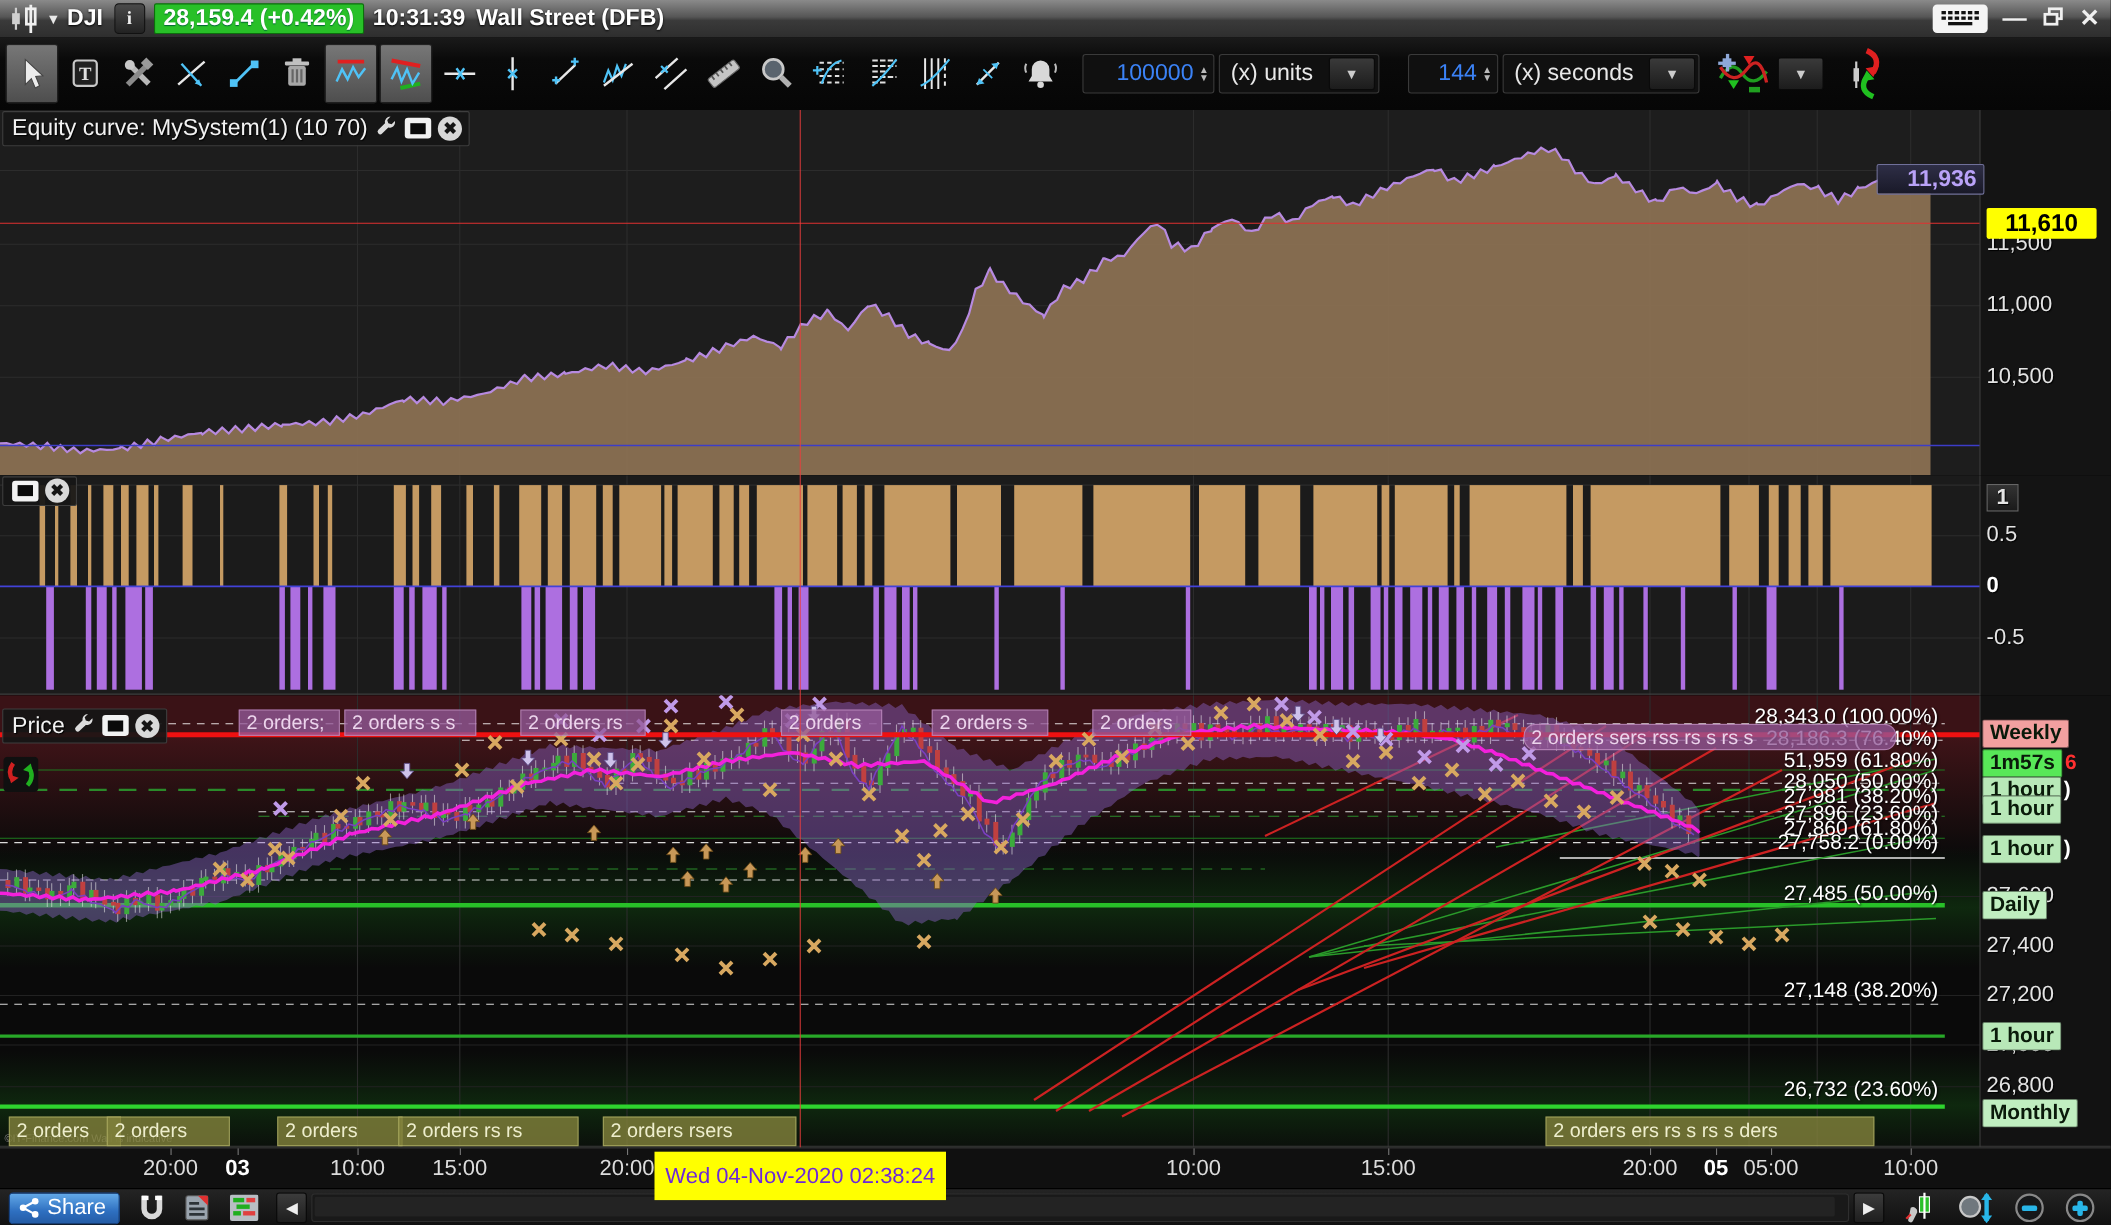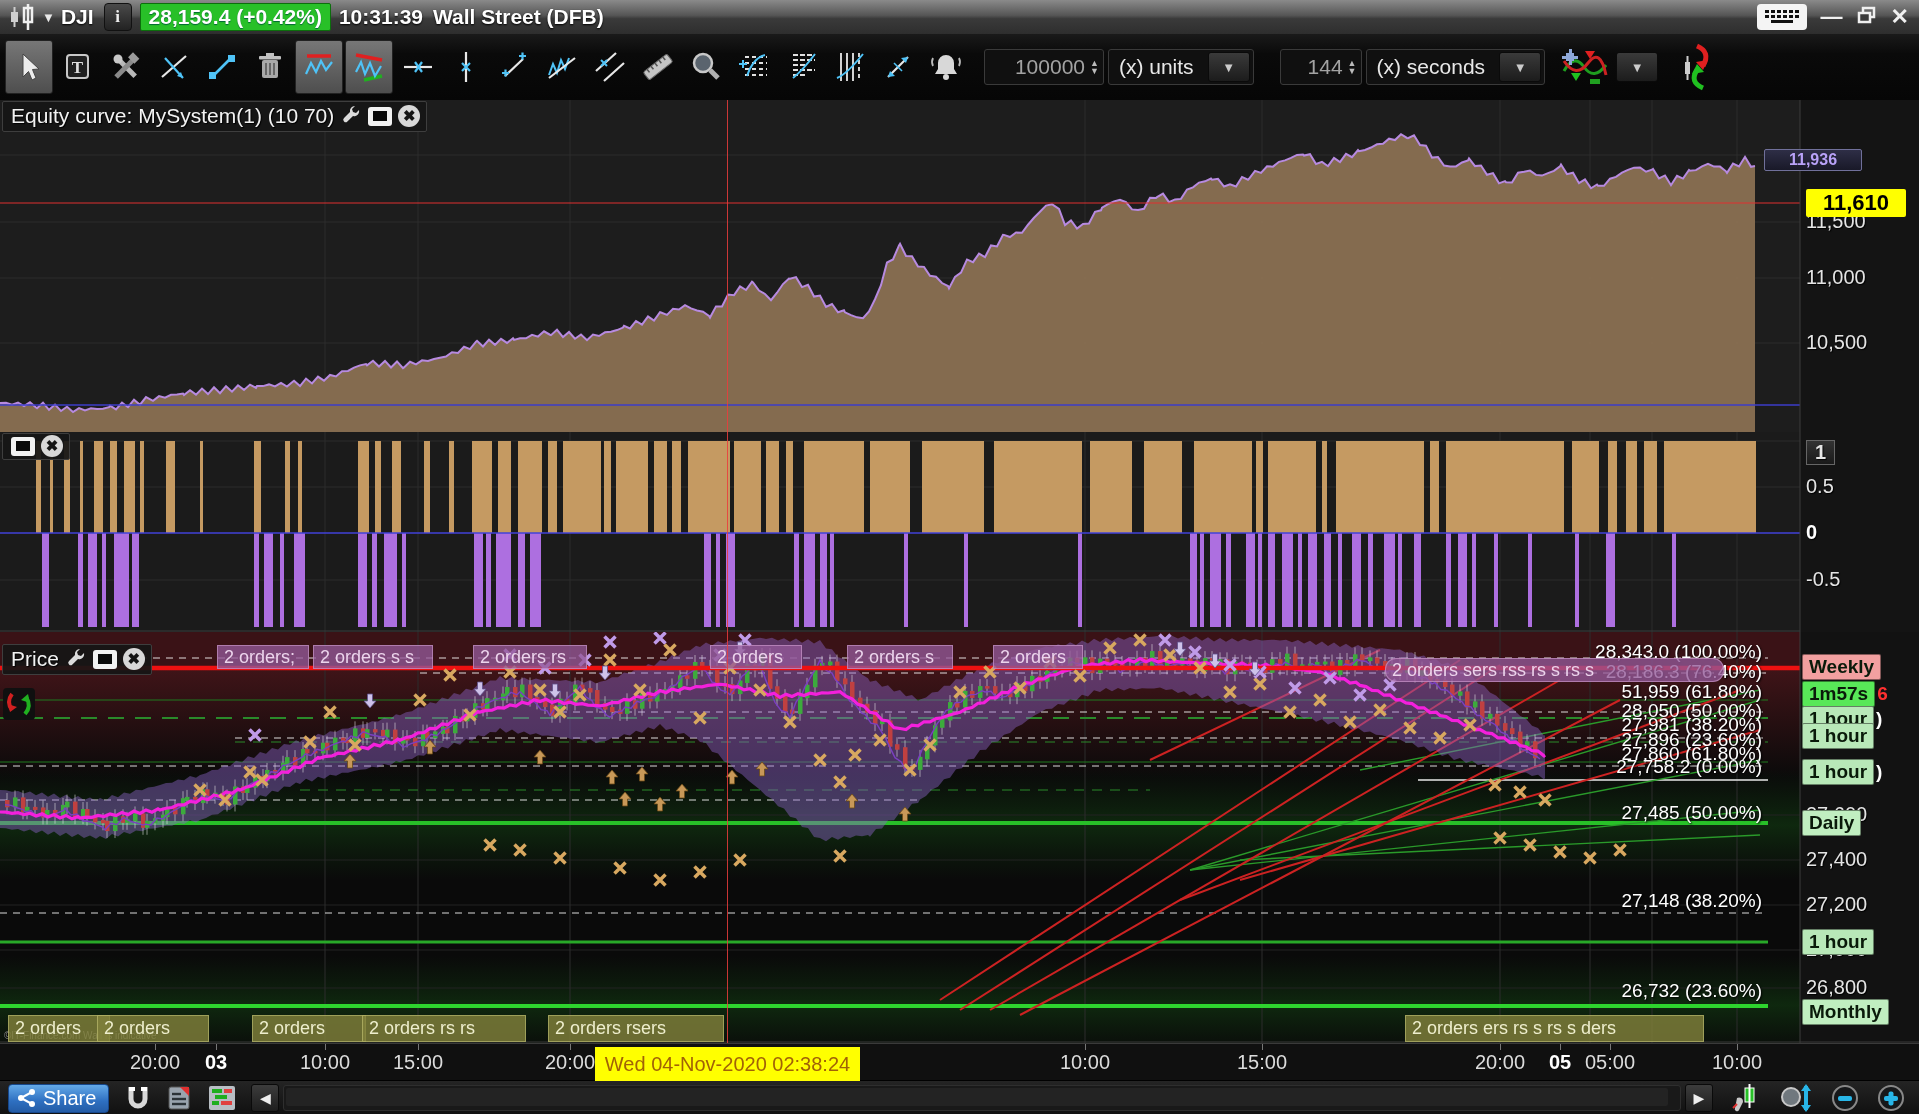--- a/index.html
+++ b/index.html
@@ -18,21 +18,21 @@
   .winbtn{color:#f0f0f0;font-size:22px;font-weight:bold;margin-left:14px;line-height:34px;}
   #kbd-btn{width:50px;height:26px;background:#f4f4f4;border-radius:4px;margin-left:8px;
     display:flex;align-items:center;justify-content:center;}
   
   #toolbar{position:absolute;left:0;top:34px;width:1919px;height:66px;background:linear-gradient(#1a1a1a,#0a0a0a 30%,#060606);border-bottom:1px solid #2c2c2c;display:flex;align-items:center;}
   .tool{width:46px;height:52px;margin:0 1px;border-radius:3px;display:flex;align-items:center;justify-content:center;}
   .tool.sel{background:linear-gradient(#777,#4e4e4e);border:1px solid #222;}
   .combo{display:flex;align-items:center;margin-left:14px;}
   .num-box{background:#101010;border:1px solid #3a3a3a;border-radius:3px;height:34px;
     display:flex;align-items:center;padding:0 4px 0 10px;}
-  .num-box .val{font-size:21px;color:#a3a3a3;min-width:90px;text-align:right;}
+  .num-box .val{font-size:21px;color:#3b82f6;min-width:90px;text-align:right;}
   .spin{display:flex;flex-direction:column;margin-left:5px;font-size:9px;color:#bbb;line-height:8px;}
   .dd-box{background:#101010;border:1px solid #3a3a3a;border-radius:3px;height:34px;margin-left:4px;
     display:flex;align-items:center;padding-left:10px;font-size:21px;color:#e8e8e8;}
   .dd-caret{width:40px;height:28px;background:linear-gradient(#3a3a3a,#1c1c1c);border:1px solid #0a0a0a;
     border-radius:3px;margin:0 3px 0 14px;display:flex;align-items:center;justify-content:center;color:#ccc;font-size:13px;}
   
   .panel-svg{position:absolute;left:0;}
   .ptitle{position:absolute;display:flex;align-items:center;gap:6px;
     background:rgba(22,22,22,.93);border:1px solid #3e3e3e;border-radius:2px;
     padding:1px 6px 2px 8px;z-index:30;}
@@ -47,21 +47,21 @@
     text-shadow:1px 1px 2px #000;transform:translateX(-100%);}
   .ord{position:absolute;font-size:18px;white-space:nowrap;overflow:hidden;z-index:8;
     display:flex;align-items:center;padding:0 6px;}
   .ord.top{background:rgba(148,88,152,.78);border:1px solid rgba(215,165,215,.55);color:#ecd4ec;height:22px;}
   .ord.bot{background:rgba(128,128,58,.82);border:1px solid rgba(210,210,130,.5);color:#eeeecd;height:25px;}
   #crosshair-v{position:absolute;top:100px;height:943px;width:1px;background:rgba(235,60,60,.85);z-index:9;}
   
   #timeaxis{position:absolute;left:0;top:1043px;width:1919px;height:37px;background:#101010;border-top:1px solid #3a3a3a;}
   .tlbl{position:absolute;top:7px;transform:translateX(-50%);font-size:20px;color:#dcdcdc;}
   .tlbl.b{font-weight:bold;color:#fff;}
-  #cursor-time{position:absolute;top:3px;height:34px;background:#ffff00;color:#a16207;
+  #cursor-time{position:absolute;top:3px;height:44px;background:#ffff00;color:#6d28d9;
     font-size:20px;display:flex;align-items:center;justify-content:center;z-index:12;}
   
   #bottombar{position:absolute;left:0;top:1080px;width:1919px;height:34px;
     background:linear-gradient(#242424,#101010);border-top:1px solid #000;display:flex;align-items:center;}
   #share-btn{margin-left:8px;height:27px;padding:0 12px 0 8px;border-radius:4px;
     background:linear-gradient(#63a9e8,#2e6fc0 60%,#245ca6);border:1px solid #16478c;
     color:#fff;font-size:20px;display:flex;align-items:center;gap:6px;}
   .bb-icon{margin-left:18px;display:flex;align-items:center;justify-content:center;}
   .scroll-btn{width:26px;height:26px;background:linear-gradient(#3c3c3c,#1e1e1e);border:1px solid #0a0a0a;
     border-radius:3px;display:flex;align-items:center;justify-content:center;color:#eee;font-size:14px;}
@@ -333,21 +333,21 @@
   <div class="ptitle" style="left:2px;top:101px">
     <span class="t">Equity curve: MySystem(1) (10 70)</span>
     <span><svg width="22" height="22" viewBox="0 0 22 22">
           <path d="M15 3 a5 5 0 0 0 -5 6 L4 15 a2.4 2.4 0 0 0 3.4 3.4 L13 13 a5 5 0 0 0 6 -6 l-3 3 -3 -1 -1 -3 z" fill="#dcdcdc"></path>
         </svg></span>
     <span class="mini-win">
         <span class="inner"></span>
       </span>
     <span class="mini-close">✖</span>
   </div>
-  <div class="badge" id="eq-last-badge" style="left:1764px;top:149px;width:84px;text-align:center;background:linear-gradient(#2e2e46,#191928);border:1px solid #70709a;color:#b9a2f8;font-size:16px;">11,936</div>
+  <div class="badge" id="eq-last-badge" style="left:1706px;top:149px;width:84px;text-align:right;background:linear-gradient(#2e2e46,#191928);border:1px solid #70709a;color:#b9a2f8;font-size:21px;">11,936</div>
   <div class="badge" id="eq-cursor-badge" style="left:1806px;top:189px;width:88px;text-align:center;background:#ffff00;color:#000;font-size:22px;">11,610</div>
 
   <svg id="pos-svg" class="panel-svg" style="top:432px" width="1919" height="200">
       <rect x="0" y="0" width="1919" height="200" fill="#141414"></rect>
       <rect x="0" y="0" width="1800" height="200" fill="#1b1b1b"></rect>
       <line x1="0" y1="9" x2="1800" y2="9" stroke="#2c2c2c"></line>
       <line x1="0" y1="55" x2="1800" y2="55" stroke="#2c2c2c"></line>
       <line x1="0" y1="148" x2="1800" y2="148" stroke="#2c2c2c"></line>
       <line x1="325" y1="0" x2="325" y2="200" stroke="#2c2c2c" stroke-width="1"></line>
       <line x1="418" y1="0" x2="418" y2="200" stroke="#2c2c2c" stroke-width="1"></line>

